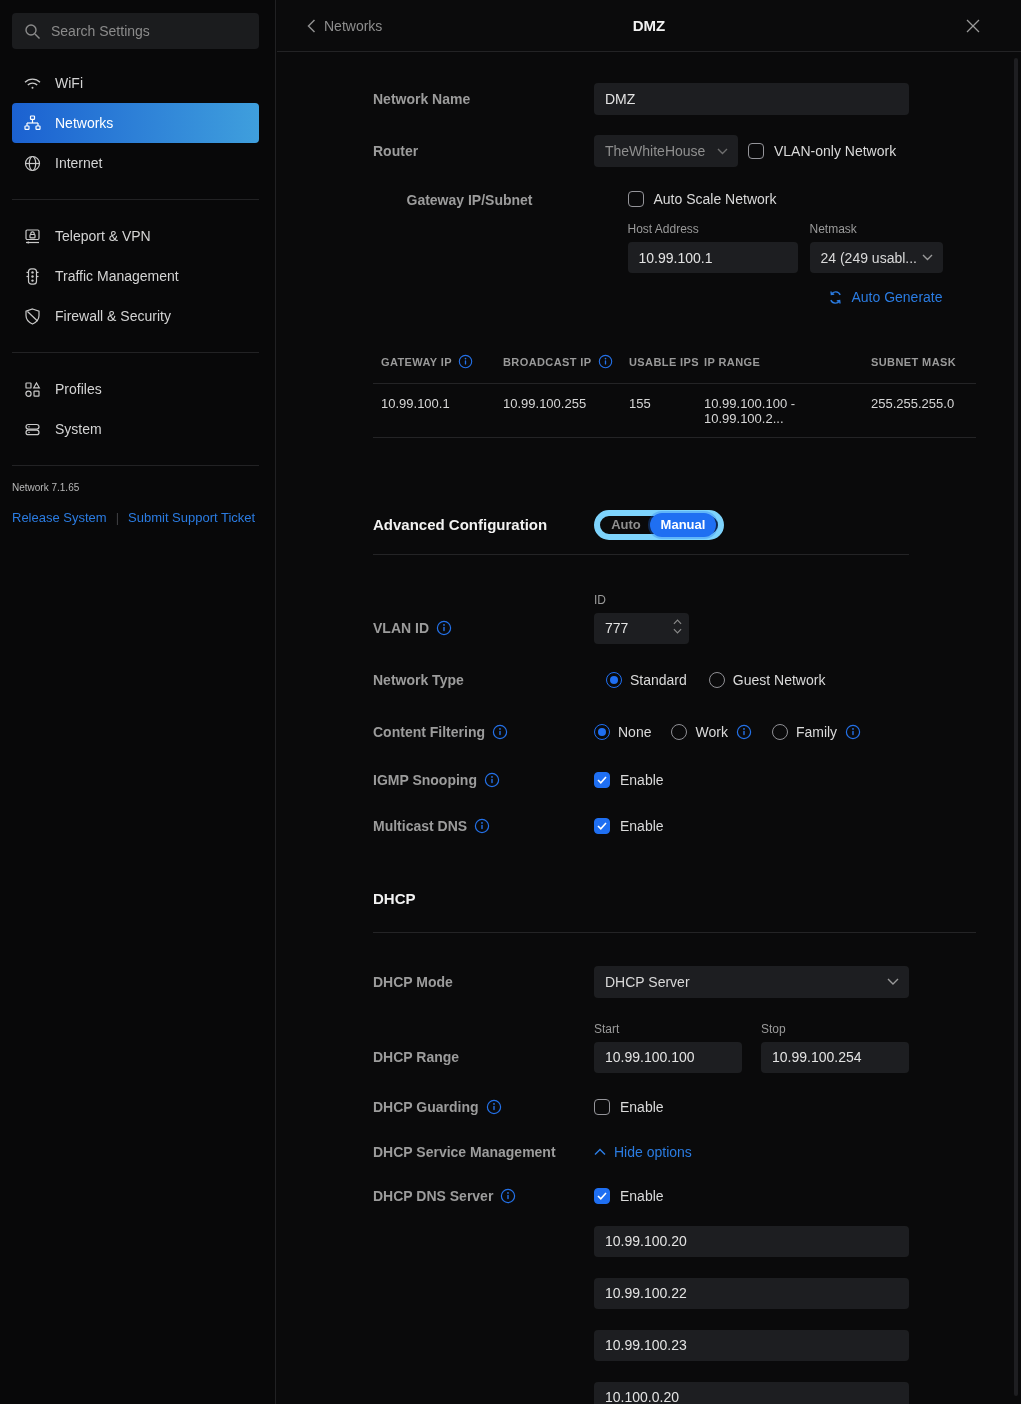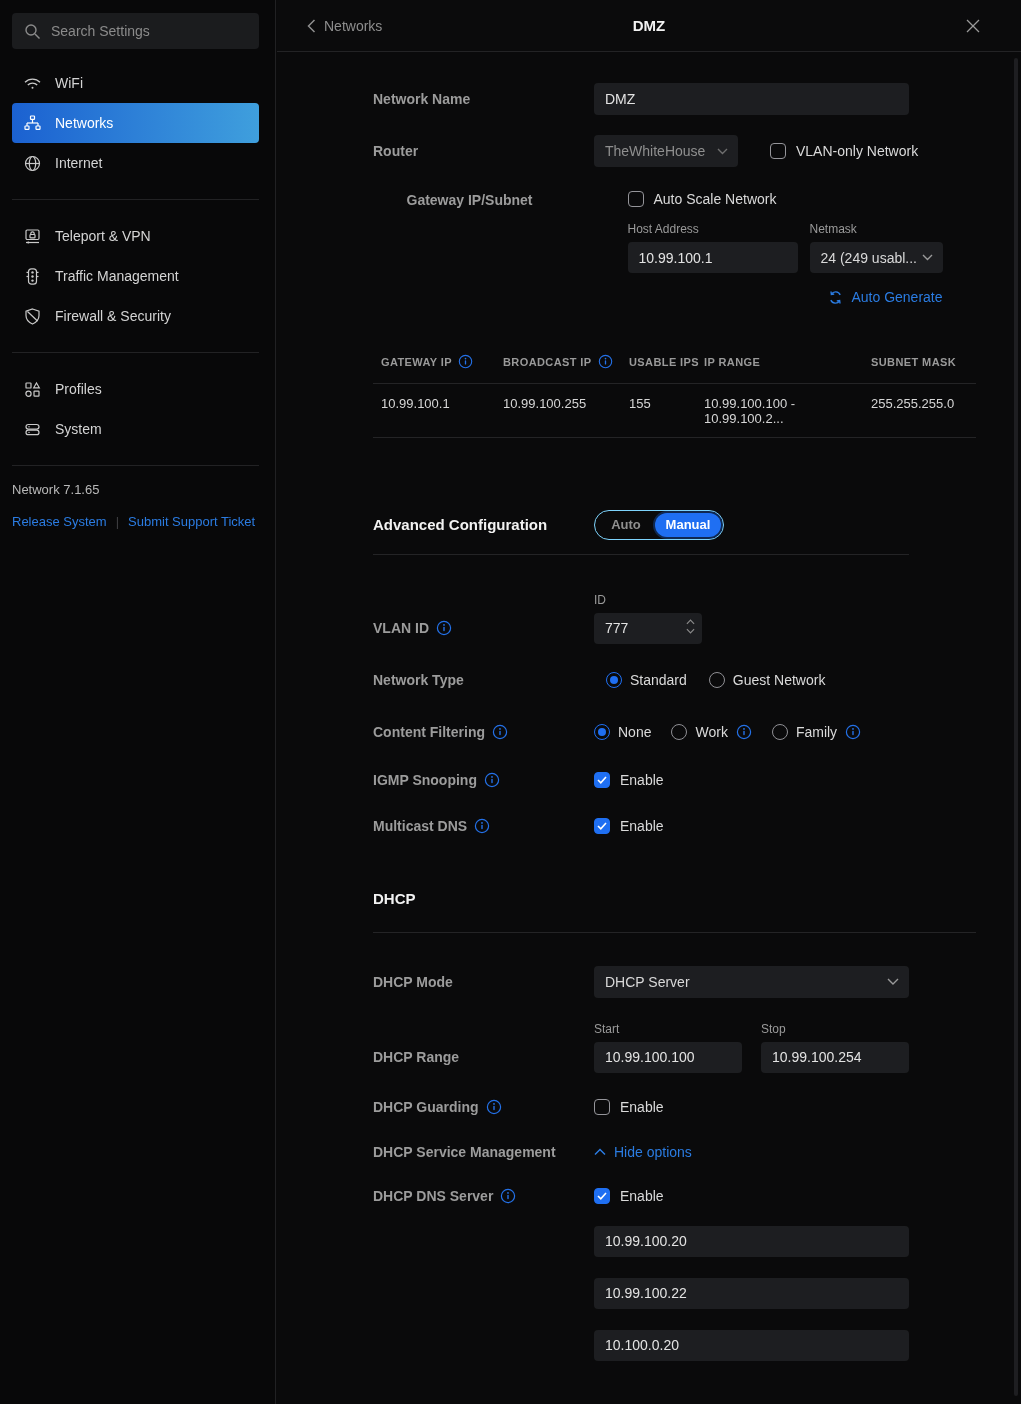--- a/index.html
+++ b/index.html
@@ -12,21 +12,21 @@
   .search-box { margin:13px 16px 14px 12px; height:36px; background:#1b1c1e; border-radius:4px;
                 display:flex; align-items:center; gap:9px; padding:0 11px; }
   .search-box input { background:transparent; border:none; outline:none; color:#c9c9c9;
                       font-size:14px; width:100%; font-family:inherit; }
   .search-box input::placeholder { color:#8b8b8b; }
   .nav-item { height:40px; margin:0 16px 0 12px; padding:0 11px; border-radius:4px;
               display:flex; align-items:center; gap:13px; color:#d4d4d4; font-size:14px; cursor:pointer; }
   .nav-item.selected { background:linear-gradient(90deg,#1b61d1,#3f9fdd); color:#fff; }
   .nav-icon { width:19px; height:19px; display:flex; align-items:center; justify-content:center; flex:none; }
   .side-divider { height:1px; background:#222224; margin:16px 16px 16px 12px; }
-  .version { color:#b9b9b9; font-size:13px; margin:14px 12px 0 12px; }
+  .version { color:#b9b9b9; font-size:10px; margin:14px 12px 0 12px; }
   .side-links { margin:17px 12px 0 12px; font-size:13px; display:flex; align-items:center; gap:9px; }
   .side-links a { color:#2b7ce2; text-decoration:none; cursor:pointer; }
   .pipe { color:#3d3d40; }
 
   
   .main { position:absolute; left:277px; top:0; width:744px; height:1404px; background:#0a0a0b; }
   .hdr { height:52px; border-bottom:1px solid #232325; position:relative;
          display:flex; align-items:center; justify-content:center; background:#0b0b0c; }
   .hdr-back { position:absolute; left:30px; display:flex; align-items:center; gap:8px;
               color:#8e8e8e; font-size:14px; cursor:pointer; }
@@ -62,28 +62,28 @@
   .radio.sel::after { content:""; position:absolute; left:3px; top:3px; width:8px; height:8px;
                       border-radius:50%; background:#1f6ff2; }
   .radgroup { display:flex; align-items:flex-start; gap:22px; }
   .radopt { display:flex; align-items:center; gap:8px; color:#dadada; font-size:14px; }
 
   .info-ic { width:16px; height:16px; flex:none; display:inline-flex; }
 
   .section-h { color:#f2f2f2; font-size:15px; font-weight:bold; }
   .hrule { height:1px; background:#242426; border:none; }
 
-  .toggle { width:130px; height:30px; border:1px solid #7dd3fc; border-radius:15px;
+  .toggle { width:130px; height:30px; border:6px solid #7dd3fc; border-radius:15px;
             display:flex; align-items:center; padding:2px; }
   .tg-off { flex:1; text-align:center; color:#8f8f8f; font-size:13px; font-weight:bold; cursor:pointer; }
   .tg-on  { width:66px; height:24px; background:#1f6ff2; border-radius:13px; color:#fff;
             font-size:13px; font-weight:bold; display:flex; align-items:center; justify-content:center;
             box-shadow:0 0 0 2px rgba(31,111,242,.30); cursor:pointer; }
 
-  .num-wrap { position:relative; width:108px; }
+  .num-wrap { position:relative; width:95px; }
   .num-wrap input { padding-right:26px; }
   .spinner { position:absolute; right:7px; top:6px; display:flex; flex-direction:column; gap:3px; cursor:pointer; }
 
   .blue-link { color:#2b7ce2; font-size:14px; display:inline-flex; align-items:center; gap:8px; cursor:pointer; }
 
   
   .snt { margin-top:45px; }
   .snt-head { display:grid; grid-template-columns:122px 126px 75px 167px 1fr;
               padding-left:8px; align-items:center; }
   .snt-h { color:#9a9a9a; font-size:11px; font-weight:bold; letter-spacing:.4px;
@@ -249,21 +249,21 @@
 
     <div class="row" style="margin-bottom:20px;">
       <div class="flabel">Network Name</div>
       <div class="ctrl">
         <input class="tbox" value="DMZ" style="">
       </div>
     </div>
 
     <div class="row" style="margin-bottom:24px;">
       <div class="flabel">Router</div>
-      <div class="ctrl" style="display:flex; align-items:center; gap:32px; width:auto;text-align:center;">
+      <div class="ctrl" style="display:flex; align-items:center; gap:10px; width:auto;text-align:center;">
         <div class="selbox disabled" style="width:144px;">
           <span>TheWhiteHouse</span>
           <span>
             <svg width="11" height="7" viewBox="0 0 11 7" fill="none" stroke="#6f6f6f" stroke-width="1.4">
               <polyline points="1,1 5.5,5.5 10,1"></polyline>
             </svg>
           </span>
         </div>
         <div class="chkrow">
           <span class="chk"></span>
@@ -577,18 +577,24 @@
     </div>
     <div class="row" style="margin-top:21px;">
       <div class="flabel"></div>
       <div class="ctrl">
         <input class="tbox" style="height: 31px;" value="10.99.100.22">
       </div>
     </div>
     <div class="row" style="margin-top:21px;">
       <div class="flabel"></div>
       <div class="ctrl">
+        <input class="tbox" style="height: 31px;" value="10.99.100.23">
+      </div>
+    </div>
+    <div class="row" style="margin-top:21px;">
+      <div class="flabel"></div>
+      <div class="ctrl">
         <input class="tbox" style="height: 31px;" value="10.100.0.20">
       </div>
     </div>
 
   </div>
 </div>
 
 </body></html>

